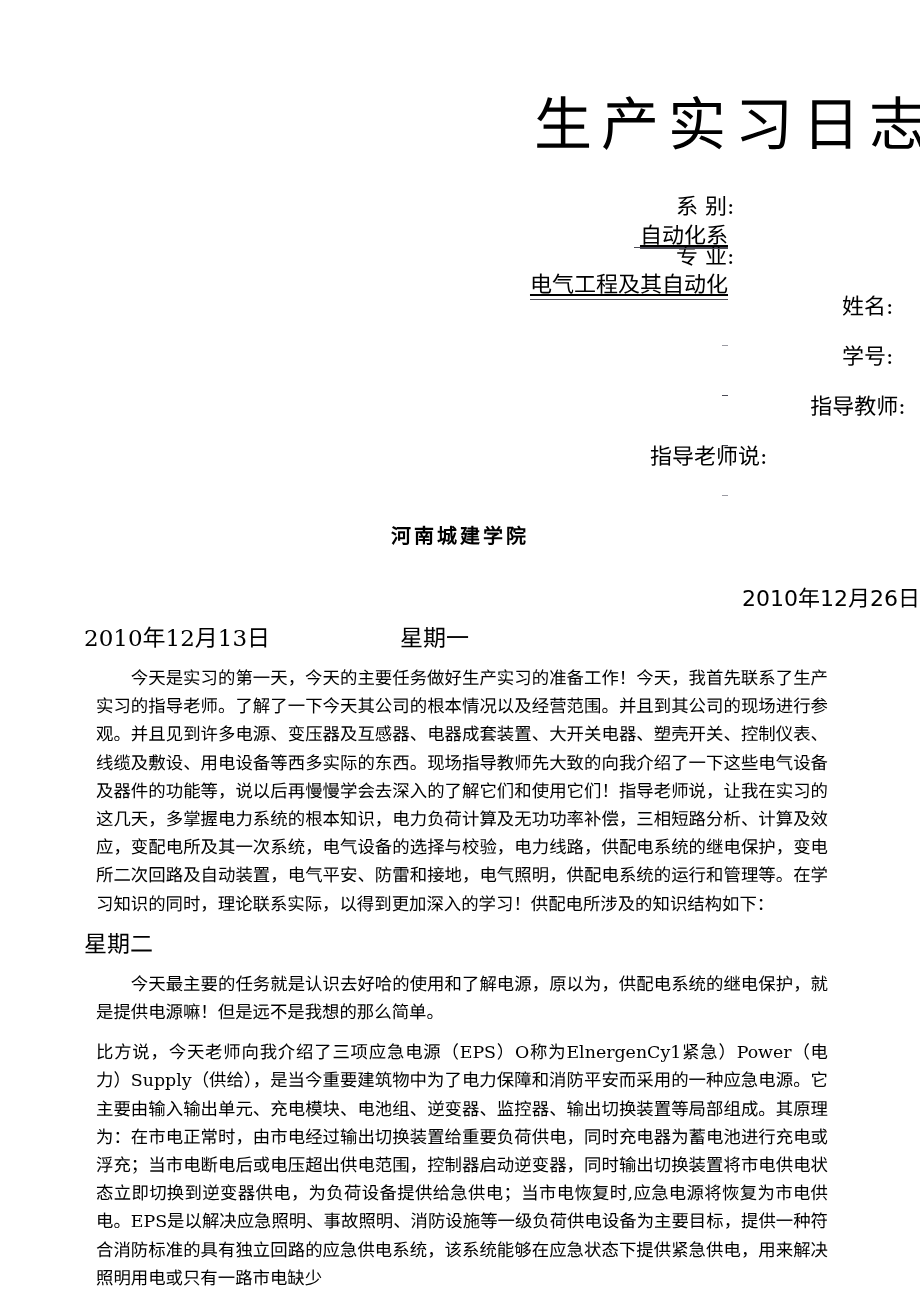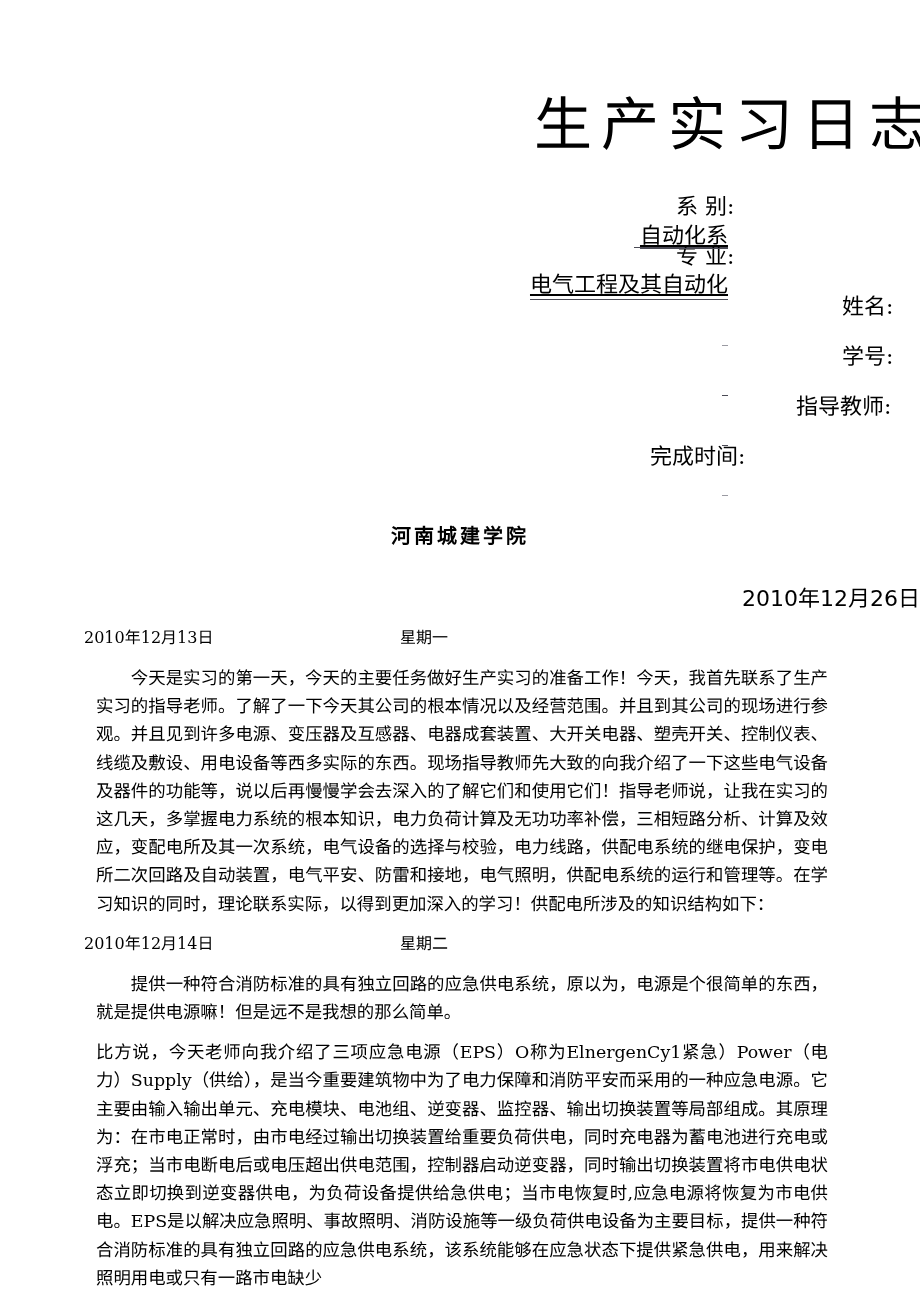--- a/index.html
+++ b/index.html
@@ -79,21 +79,21 @@
   
   .row-dept   .label { width: 244px; margin-left: 236px; letter-spacing: 0; }
   .row-dept   .fill  { margin-right: 192px; }
   .row-major  .label { width: 244px; margin-left: 236px; }
   .row-major  .fill  { margin-right: 192px; border-bottom: none; }
   .row-major  .fill .fill-text { border-bottom: 1px solid #4a4a55; padding-bottom: 2px; }
   .row-name   .label { width: 78px;  margin-left: 240px; }
   .row-name   .fill  { margin-right: 192px; }
   .row-id     .label { width: 78px;  }
   .row-id     .fill  { margin-right: 192px; }
-  .row-tutor  .label { width: 124px; margin-left: 240px; }
+  .row-tutor  .label { width: 124px; margin-left: 240px; text-align: center; }
   .row-tutor  .fill  { margin-right: 192px; }
   .row-time   .label { width: 270px; margin-left: 92px; }
   .row-time   .fill  { margin-right: 192px; }
 
   
   .school-name {
     position: absolute;
     left: 0;
     top: 524px;
     width: 920px;
@@ -118,21 +118,21 @@
   
   .body-block {
     position: absolute;
     left: 84px;
     top: 624px;
     width: 756px;
   }
   .entry { margin: 0; }
   .entry-head {
     display: flex;
-    font-size: 16px;
+    font-size: 23px;
     line-height: 28px;
     white-space: nowrap;
   }
   .entry-head .date { width: 316px; }
   .entry-head .weekday { }
   .entry-body {
     font-size: 17.4px;
     line-height: 28.2px;
     text-align: justify;
     text-justify: inter-ideograph;
@@ -180,21 +180,21 @@
     </div>
 
     <div class="form-row row-tutor">
       <span class="label">指导教师:</span>
       <span class="fill">
         <span class="fill-text"></span>
       </span>
     </div>
 
     <div class="form-row row-time faint">
-      <span class="label">完成时间:</span>
+      <span class="label">指导老师说:</span>
       <span class="fill">
         <span class="fill-text"></span>
       </span>
     </div>
 
   </div>
 
   <div class="school-name">河南城建学院</div>
 
   <div class="cover-date">2010年12月26日</div>
@@ -204,22 +204,21 @@
     <div class="entry">
       <div class="entry-head">
         <span class="date">2010年12月13日</span>
         <span class="weekday">星期一</span>
       </div>
       <p class="entry-body">今天是实习的第一天，今天的主要任务做好生产实习的准备工作！今天，我首先联系了生产实习的指导老师。了解了一下今天其公司的根本情况以及经营范围。并且到其公司的现场进行参观。并且见到许多电源、变压器及互感器、电器成套装置、大开关电器、塑壳开关、控制仪表、线缆及敷设、用电设备等西多实际的东西。现场指导教师先大致的向我介绍了一下这些电气设备及器件的功能等，说以后再慢慢学会去深入的了解它们和使用它们！指导老师说，让我在实习的这几天，多掌握电力系统的根本知识，电力负荷计算及无功功率补偿，三相短路分析、计算及效应，变配电所及其一次系统，电气设备的选择与校验，电力线路，供配电系统的继电保护，变电所二次回路及自动装置，电气平安、防雷和接地，电气照明，供配电系统的运行和管理等。在学习知识的同时，理论联系实际，以得到更加深入的学习！供配电所涉及的知识结构如下：</p>
     </div>
 
     <div class="entry">
       <div class="entry-head">
-        <span class="date">2010年12月14日</span>
         <span class="weekday">星期二</span>
       </div>
-      <p class="entry-body">提供一种符合消防标准的具有独立回路的应急供电系统，原以为，电源是个很简单的东西，就是提供电源嘛！但是远不是我想的那么简单。</p>
+      <p class="entry-body">今天最主要的任务就是认识去好哈的使用和了解电源，原以为，供配电系统的继电保护，就是提供电源嘛！但是远不是我想的那么简单。</p>
       <p class="entry-body no-indent">比方说，今天老师向我介绍了三项应急电源（EPS）O称为ElnergenCy1紧急）Power（电力）Supply（供给），是当今重要建筑物中为了电力保障和消防平安而采用的一种应急电源。它主要由输入输出单元、充电模块、电池组、逆变器、监控器、输出切换装置等局部组成。其原理为：在市电正常时，由市电经过输出切换装置给重要负荷供电，同时充电器为蓄电池进行充电或浮充；当市电断电后或电压超出供电范围，控制器启动逆变器，同时输出切换装置将市电供电状态立即切换到逆变器供电，为负荷设备提供给急供电；当市电恢复时,应急电源将恢复为市电供电。EPS是以解决应急照明、事故照明、消防设施等一级负荷供电设备为主要目标，提供一种符合消防标准的具有独立回路的应急供电系统，该系统能够在应急状态下提供紧急供电，用来解决照明用电或只有一路市电缺少</p>
     </div>
 
   </div>
 
 </div>
 
 </body></html>

